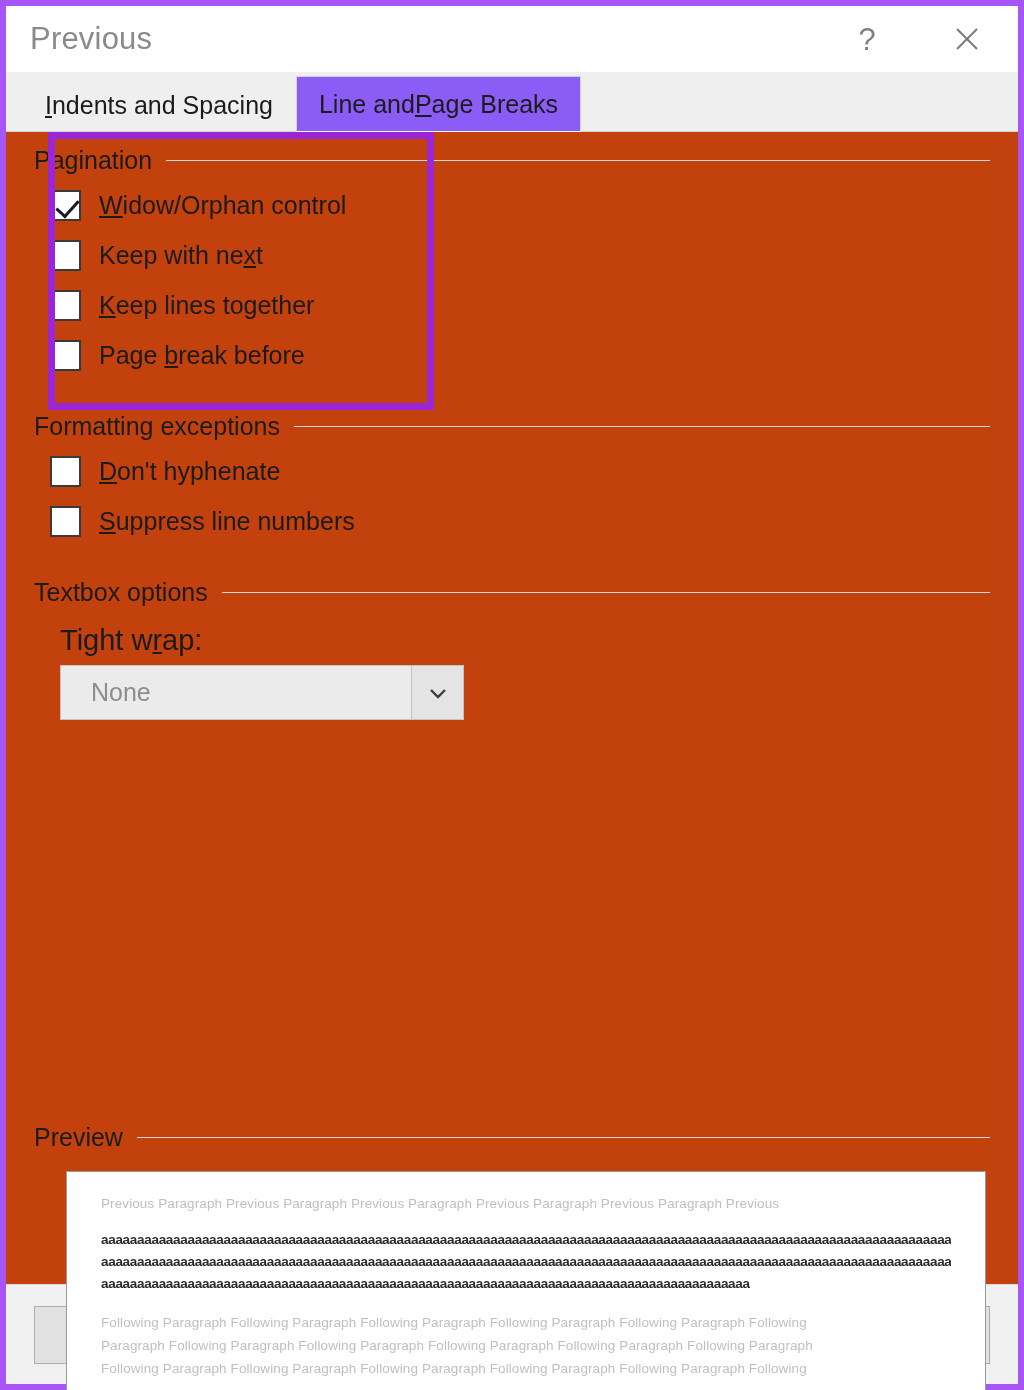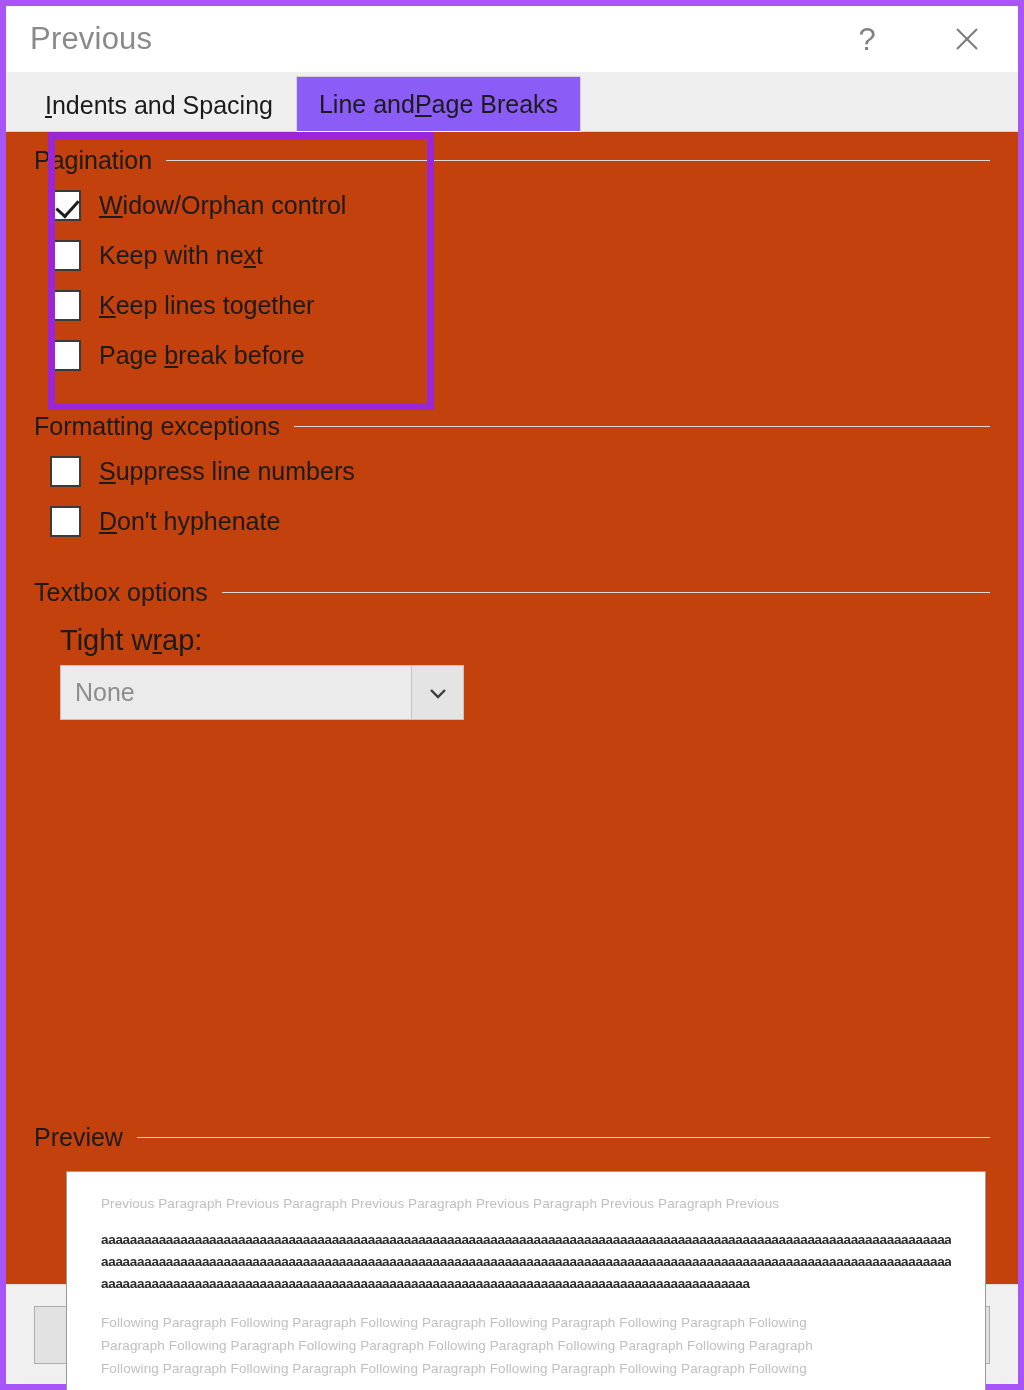--- a/index.html
+++ b/index.html
@@ -163,20 +163,21 @@
     border: 1px solid #c4c4c4;
     display: flex;
     align-items: stretch;
   }
   .combo .val {
     flex: 1 1 auto;
     display: flex; align-items: center;
     padding-left: 14px;
     font-size: 25px;
     color: #8d8d8d;
+    margin-left: 16px;
   }
   .combo .arrow {
     flex: 0 0 52px;
     border-left: 1px solid #c4c4c4;
     background: #e4e4e4;
     display: flex; align-items: center; justify-content: center;
   }
   .combo .arrow svg { display: block; }
 
   
@@ -304,26 +305,26 @@
     </div>
 
     <div style="margin-top:26px;">
       <div class="section-head">
         <span class="lbl">Formatting exceptions</span>
         <span class="rule"></span>
       </div>
 
       <div class="check-row">
         <span class="cbox"></span>
+        <span class="check-label"><span></span><span class="ul">D</span><span>on't hyphenate</span></span>
+      </div>
+
+      <div class="check-row">
+        <span class="cbox"></span>
         <span class="check-label"><span></span><span class="ul">S</span><span>uppress line numbers</span></span>
-      </div>
-
-      <div class="check-row">
-        <span class="cbox"></span>
-        <span class="check-label"><span></span><span class="ul">D</span><span>on't hyphenate</span></span>
       </div>
     </div>
 
     <div style="margin-top:26px;">
       <div class="section-head">
         <span class="lbl">Textbox options</span>
         <span class="rule"></span>
       </div>
 
       <div class="sublabel"><span>Tight w</span><span class="ul">r</span><span>ap:</span></div>

